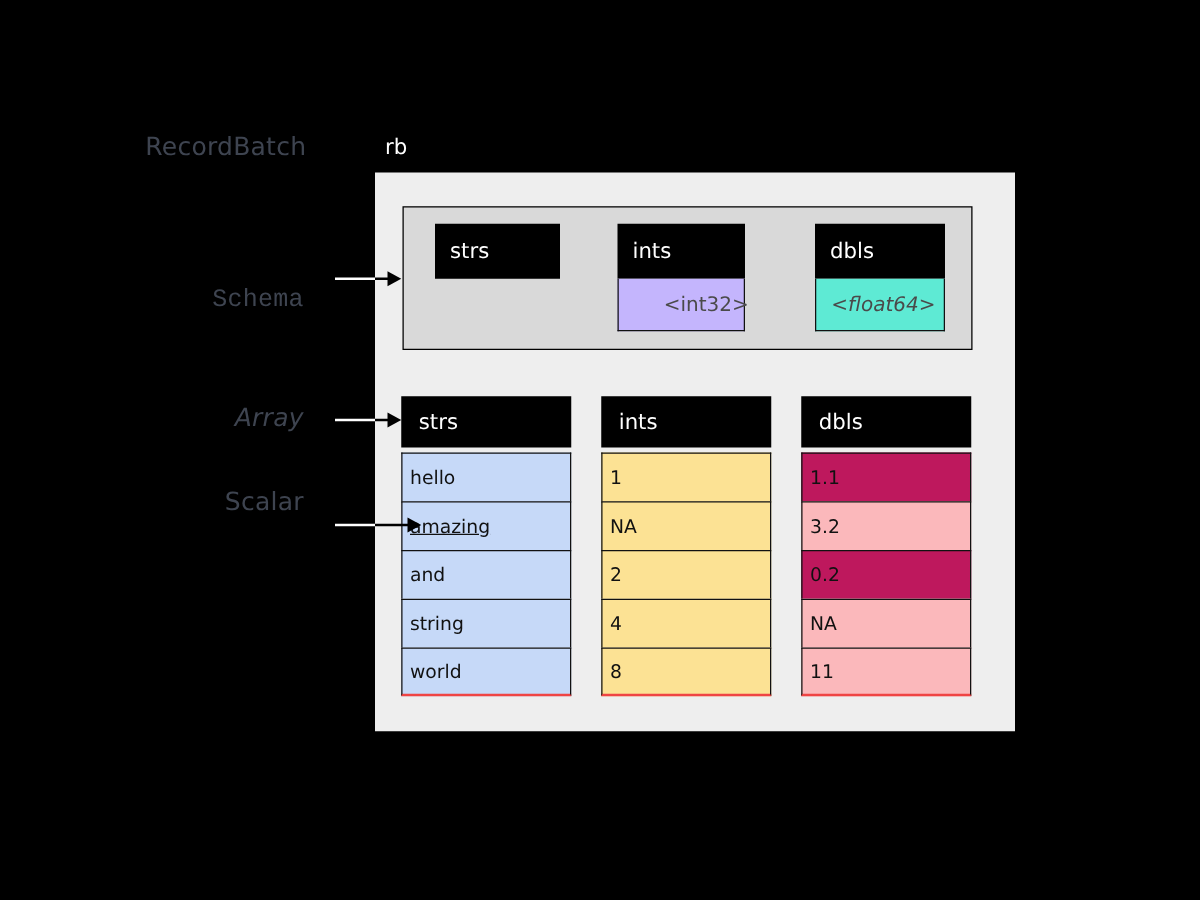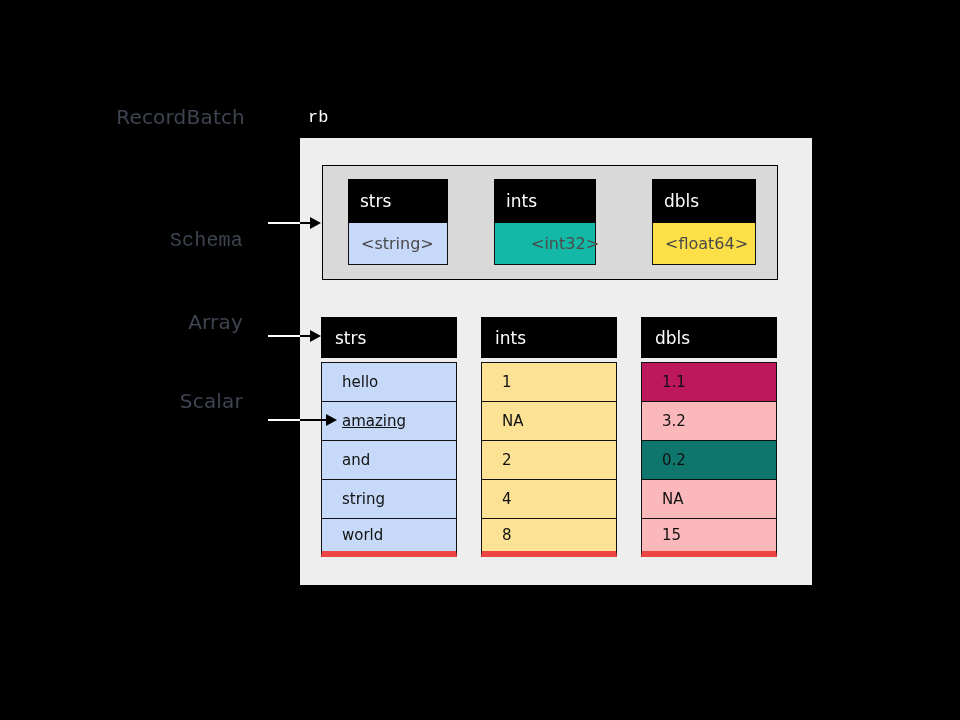--- a/index.html
+++ b/index.html
@@ -41,21 +41,20 @@
     border-bottom: 6px solid transparent;
     border-left: 11px solid #000000;
   }
 
   
   .rb-label {
     position: absolute;
     color: #ffffff;
     font-size: 17px;
     white-space: nowrap;
-    font-family: Liberation Mono, monospace;
   }
 
   
   .recordbatch-panel {
     position: absolute;
     background: #eeeeee;
   }
 
   
   .schema-panel {
@@ -111,57 +110,56 @@
     margin-top: 4px;
   }
   .data-col .cell {
     height: 39px;
     border: 1px solid #111111;
     border-bottom: none;
     color: #111111;
     font-size: 15px;
     display: flex;
     align-items: center;
-    padding-left: 20px;
+    padding-left: 6px;
     box-sizing: border-box;
   }
   .data-col .cell:last-child {
-    border-bottom: 6px solid #ef4444;
+    border-bottom: 2px solid #ef4444;
   }
 </style>
 </head>
 <body>
 
 <div class="side-label" style="left:0; width:245px; top:117px;">RecordBatch</div>
 
 <div class="side-label" style="left:0; width:243px; top:240px;font-family:Liberation Mono, monospace;">Schema</div>
 
-<div class="side-label" style="left:0; width:243px; top:322px;">Array</div>
+<div class="side-label" style="left:0; width:243px; top:334px;font-style:italic;">Array</div>
 
 <div class="side-label" style="left:0; width:243px; top:401px;">Scalar</div>
 
 <div class="rb-label" style="left:308px; top:108px;">rb</div>
 
 <div class="recordbatch-panel" style="left:300px; top:138px; width:512px; height:447px;"></div>
 
 <div class="schema-panel" style="left:322px; top:165px; width:456px; height:115px;"></div>
 
 <div class="schema-field" style="left:348px; top:179px; width:100px;">
   <div class="fname">strs</div>
-  <div class="ftype" style="background:#c6d9f8;">&lt;string&gt;</div>
 </div>
 
 <div class="schema-field" style="left:494px; top:179px; width:102px;">
   <div class="fname">ints</div>
-  <div class="ftype" style="background:#14b8a6;padding-left:36px;">&lt;int32&gt;</div>
+  <div class="ftype" style="background:#c4b5fd;padding-left:36px;">&lt;int32&gt;</div>
 </div>
 
 <div class="schema-field" style="left:652px; top:179px; width:104px;">
   <div class="fname">dbls</div>
-  <div class="ftype" style="background:#fde047;">&lt;float64&gt;</div>
+  <div class="ftype" style="background:#5eead4;font-style:italic;">&lt;float64&gt;</div>
 </div>
 
 <div class="data-col" style="left:321px; top:317px; width:136px;">
   <div class="col-head">strs</div>
   <div class="col-cells">
     <div class="cell" style="background:#c6d9f8;">hello</div>
     <div class="cell" style="background:#c6d9f8;text-decoration:underline;">amazing</div>
     <div class="cell" style="background:#c6d9f8;">and</div>
     <div class="cell" style="background:#c6d9f8;">string</div>
     <div class="cell" style="background:#c6d9f8;">world</div>
@@ -177,23 +175,23 @@
     <div class="cell" style="background:#fce294;">4</div>
     <div class="cell" style="background:#fce294;">8</div>
   </div>
 </div>
 
 <div class="data-col" style="left:641px; top:317px; width:136px;">
   <div class="col-head">dbls</div>
   <div class="col-cells">
     <div class="cell" style="background:#be185d;">1.1</div>
     <div class="cell" style="background:#fbb8bb;">3.2</div>
-    <div class="cell" style="background:#0f766e;">0.2</div>
+    <div class="cell" style="background:#be185d;">0.2</div>
     <div class="cell" style="background:#fbb8bb;">NA</div>
-    <div class="cell" style="background:#fbb8bb;">15</div>
+    <div class="cell" style="background:#fbb8bb;">11</div>
   </div>
 </div>
 
 <div class="arrow-seg" style="left:268px; top:223px; width:56px;">
   <div class="shaft-dark" style="left:0; width:34px;"></div>
   <div class="shaft-light" style="left:32px; width:12px;"></div>
   <div class="head2" style="left:42px;"></div>
 </div>
 
 <div class="arrow-seg" style="left:268px; top:336px; width:56px;">

